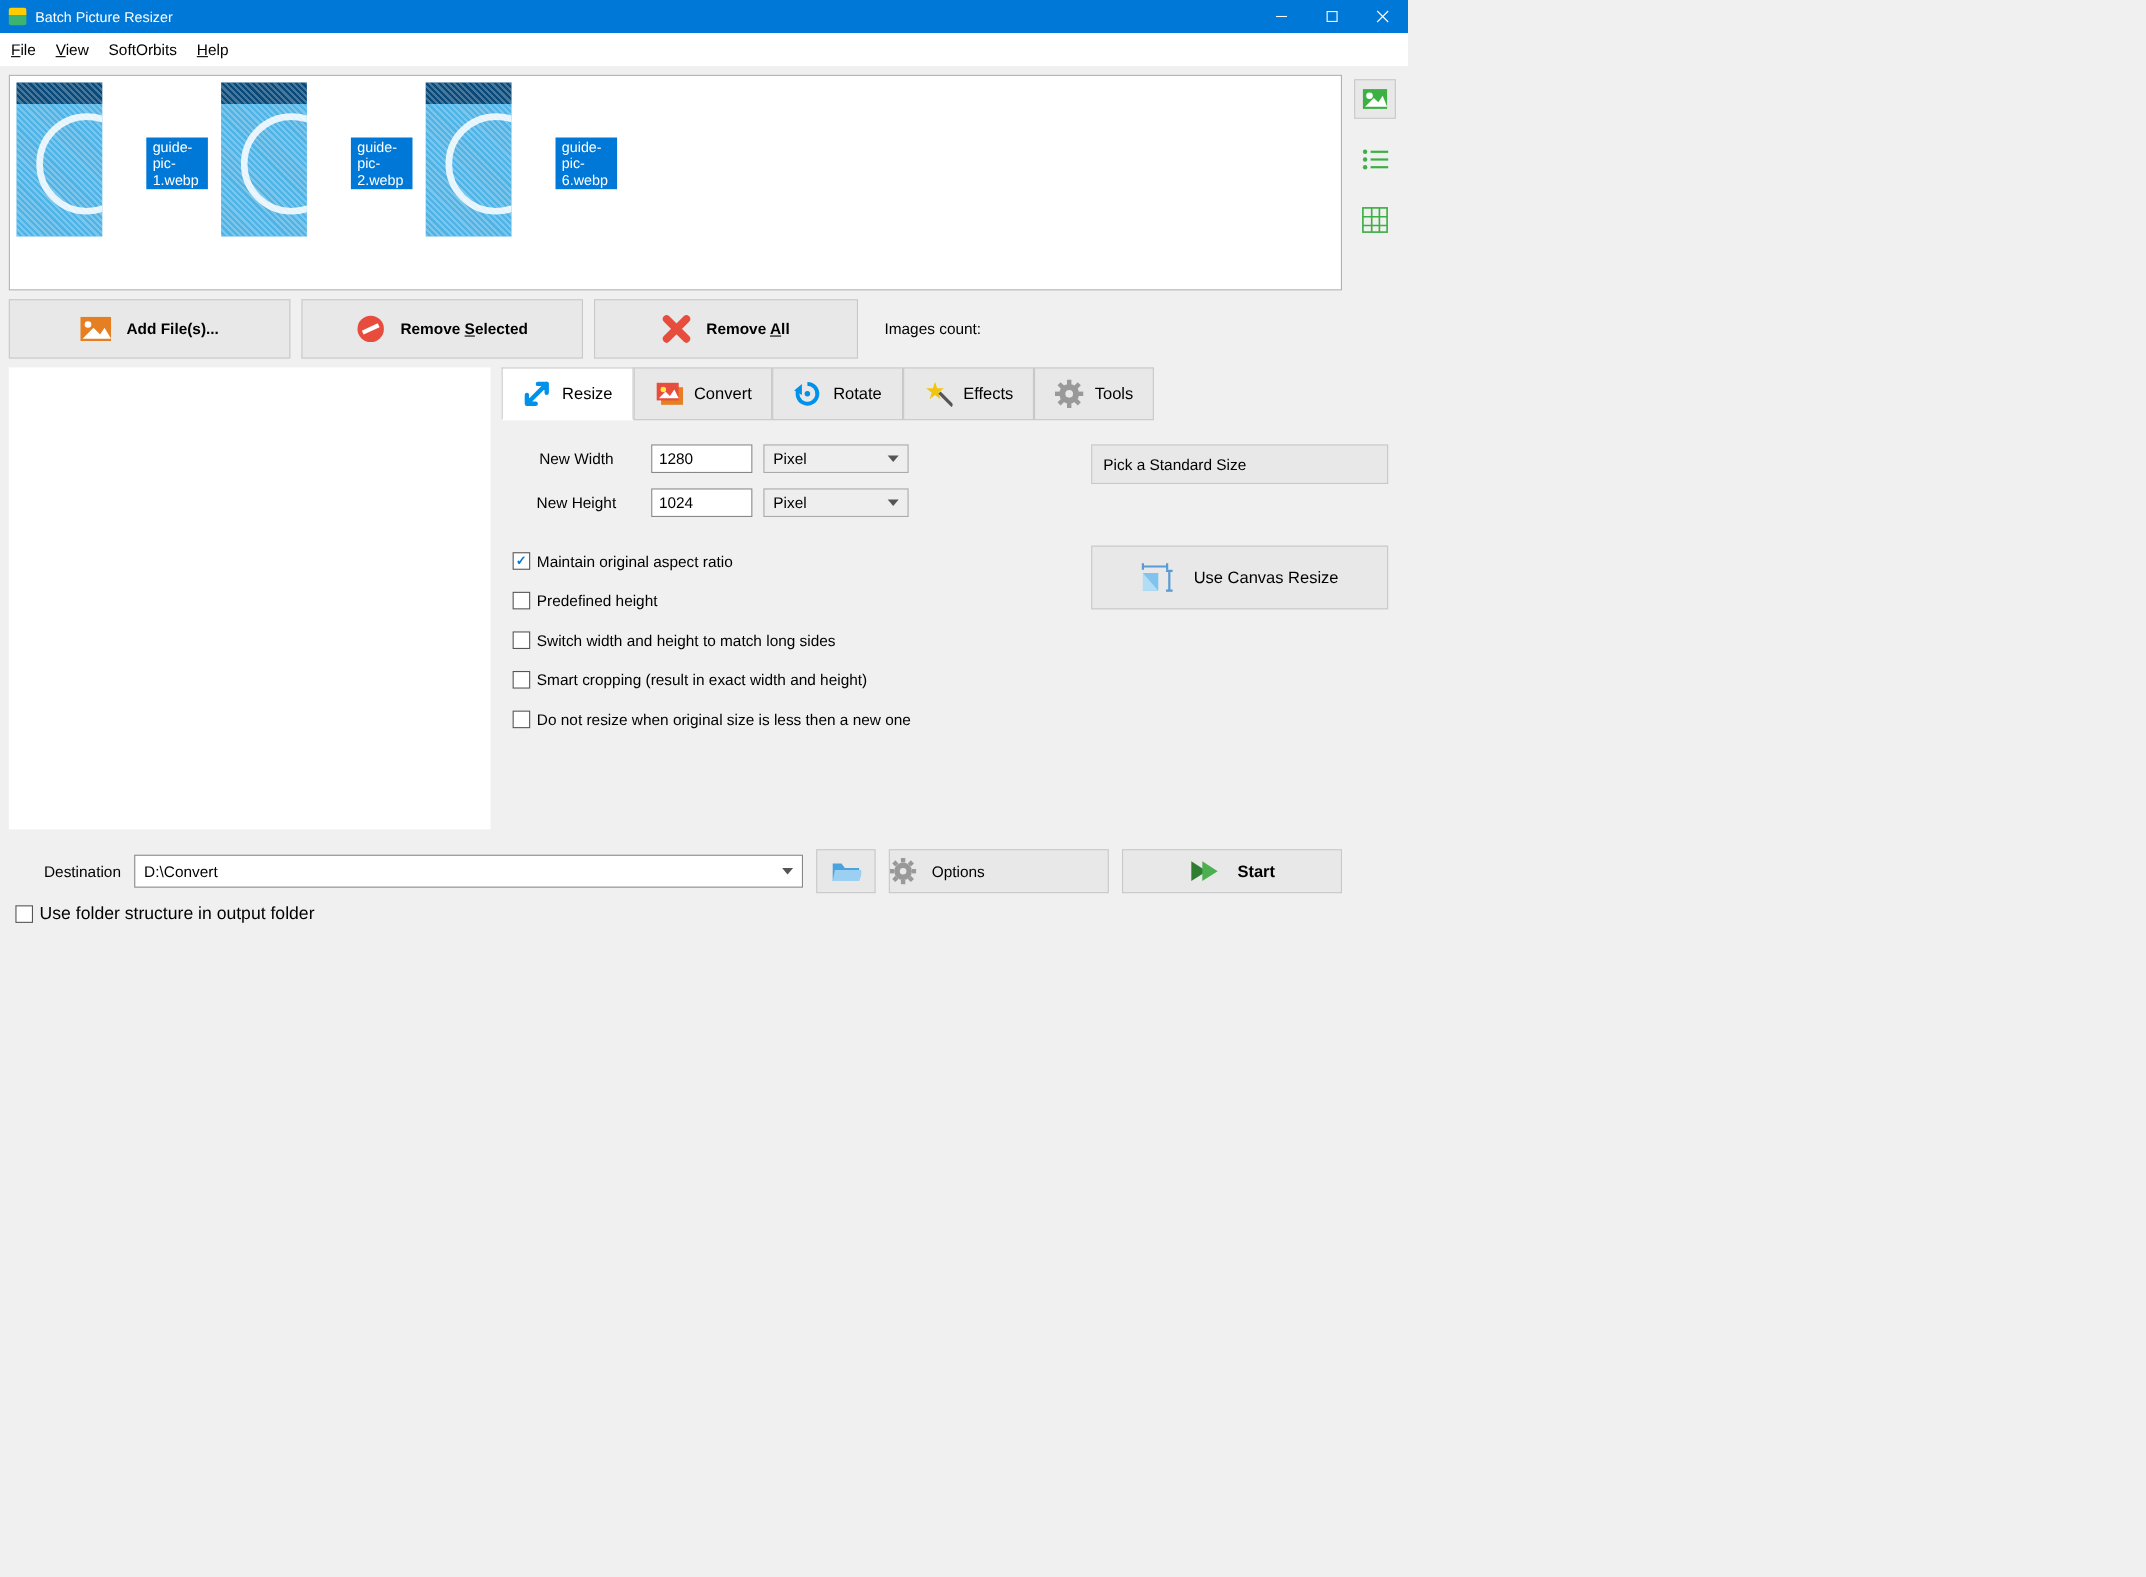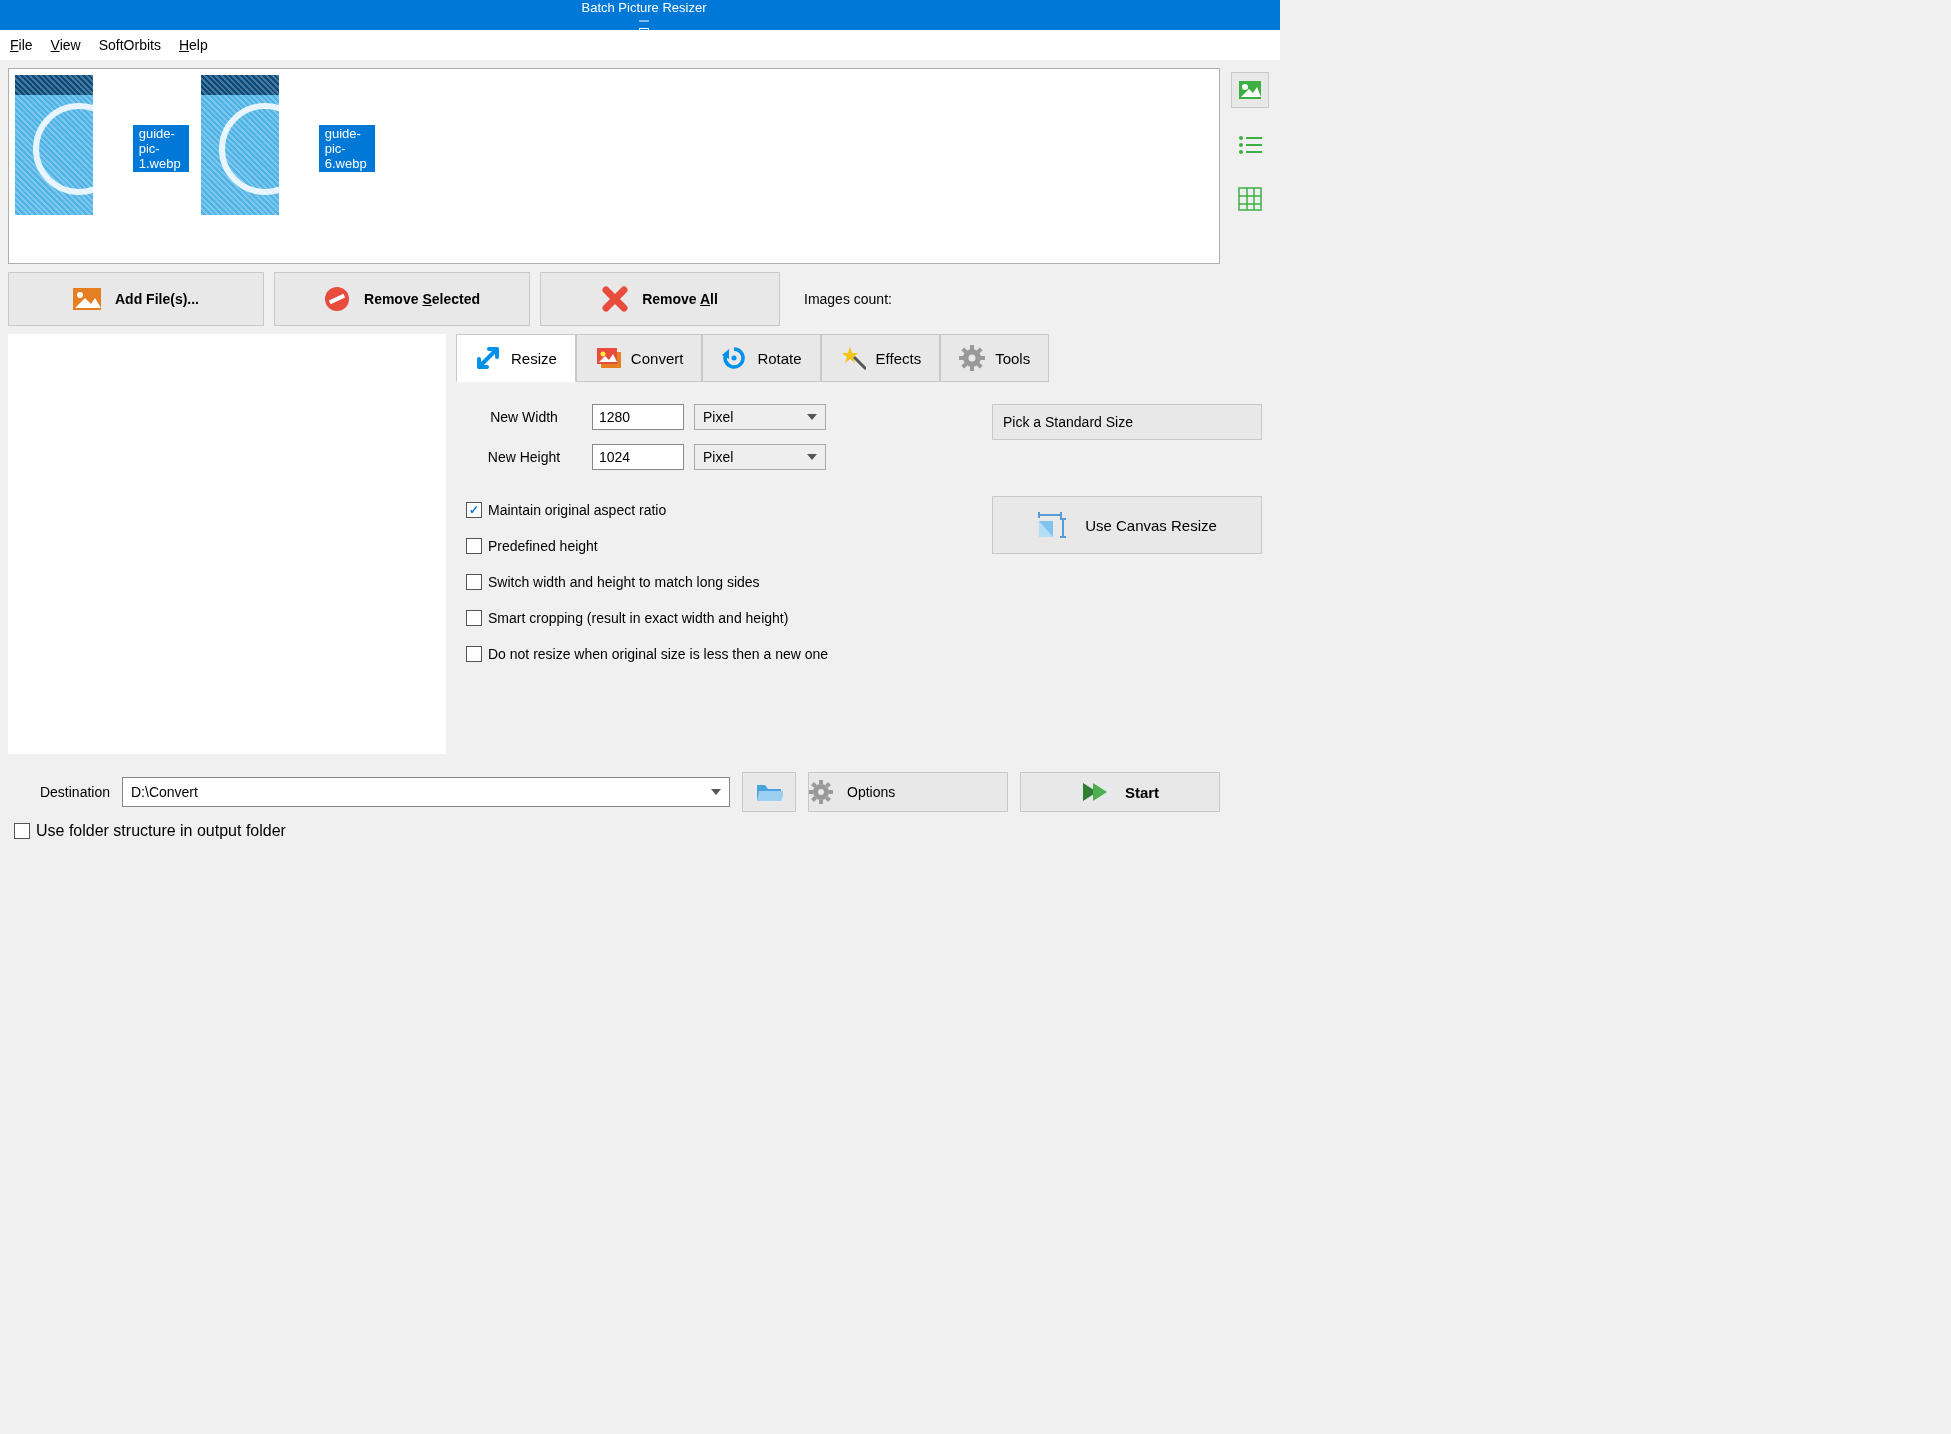--- a/index.html
+++ b/index.html
@@ -1,20 +1,20 @@
 <!DOCTYPE html>
 <html><head>
 <meta charset="utf-8">
 <style>
   * { box-sizing: border-box; margin: 0; padding: 0; font-family: "Segoe UI", Tahoma, sans-serif; }
   body { width: 1280px; height: 940px; background: #f0f0f0; overflow: hidden; }
 
   .titlebar {
     height: 30px; background: #0078d7; color: #fff; display: flex; align-items: center;
-    padding-left: 8px; font-size: 13px; flex-direction: column;
+    padding-left: 8px; font-size: 13px;
   }
   .titlebar .app-icon { width: 16px; height: 16px; margin-right: 8px;
     background: linear-gradient(to bottom, #ffcc00 40%, #3cb371 40%); border-radius: 2px; }
   .titlebar .title { flex: 1; }
   .titlebar .win-btn { width: 46px; height: 30px; display: flex; align-items: center; justify-content: center; }
   .titlebar .win-btn svg { stroke: #fff; fill: none; }
 
   .menubar {
     height: 30px; background: #fff; display: flex; align-items: center; gap: 18px;
     padding-left: 10px; font-size: 14px;
@@ -125,20 +125,24 @@
   <span class="mitem"><span class="ul">V</span>iew</span>
   <span class="mitem">SoftOrbits</span>
   <span class="mitem"><span class="ul">H</span>elp</span>
 </div>
 
 <div class="content">
   <div class="thumb-panel">
     <div class="thumb">
       <div class="img"></div>
       <div class="label">guide-pic-1.webp</div>
+    </div>
+    <div class="thumb">
+      <div class="img"></div>
+      <div class="label">guide-pic-2.webp</div>
     </div>
     <div class="thumb">
       <div class="img"></div>
       <div class="label">guide-pic-6.webp</div>
     </div>
   </div>
   <div class="viewbar">
     <div class="viewbtn">
       <svg width="26" height="22">
           <rect x="2" y="2" width="22" height="18" fill="#3cb043"></rect>

